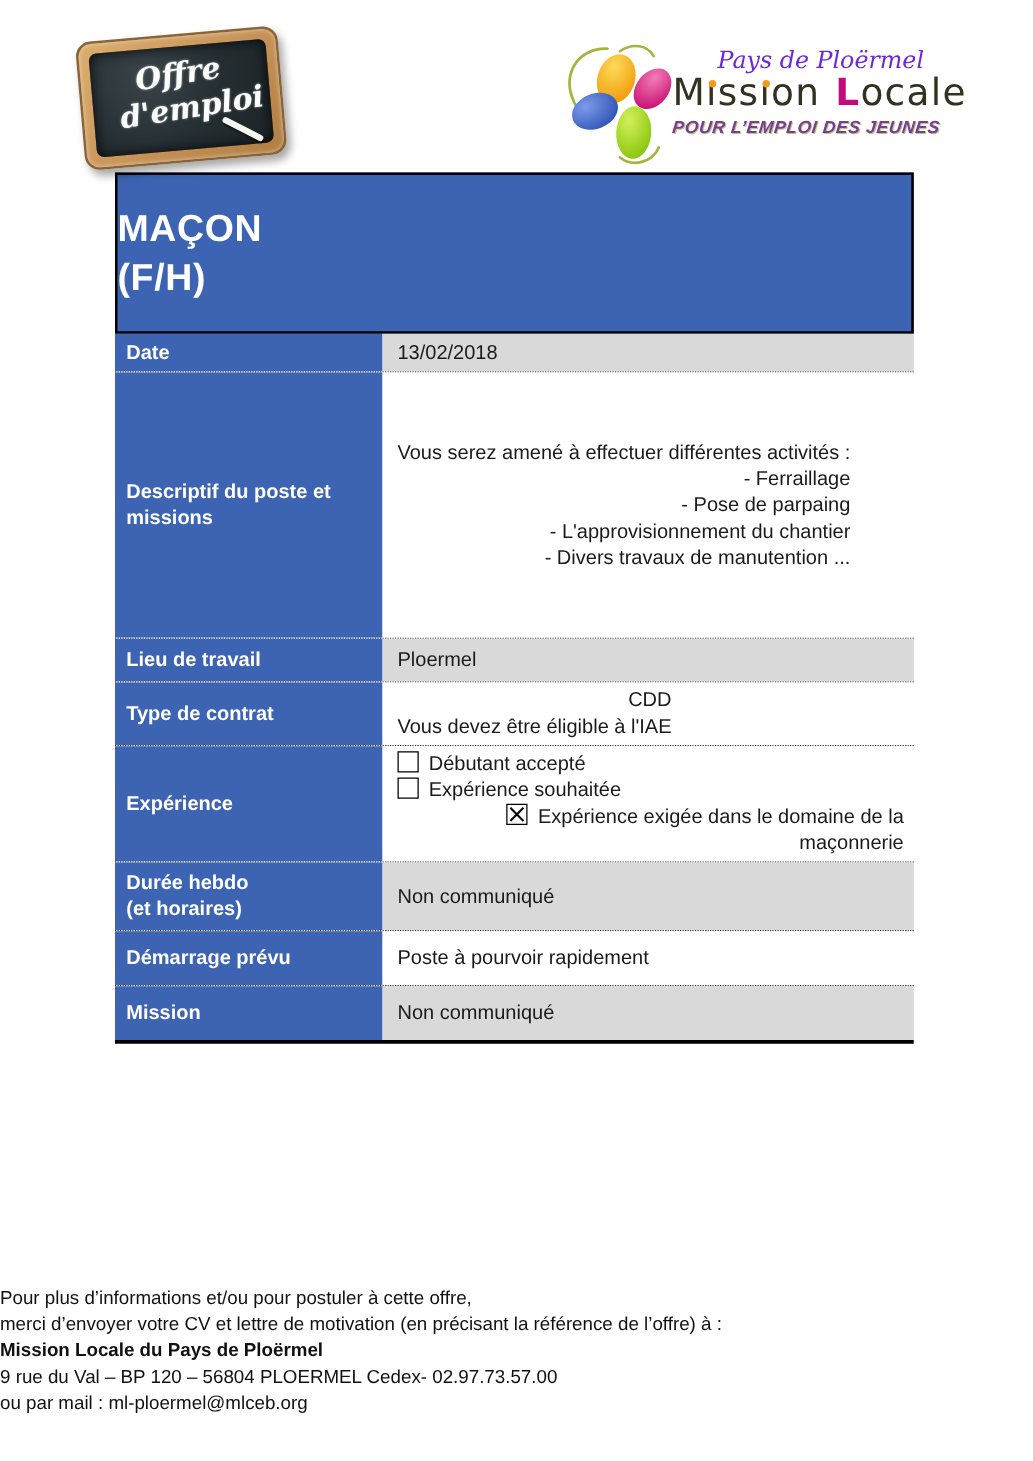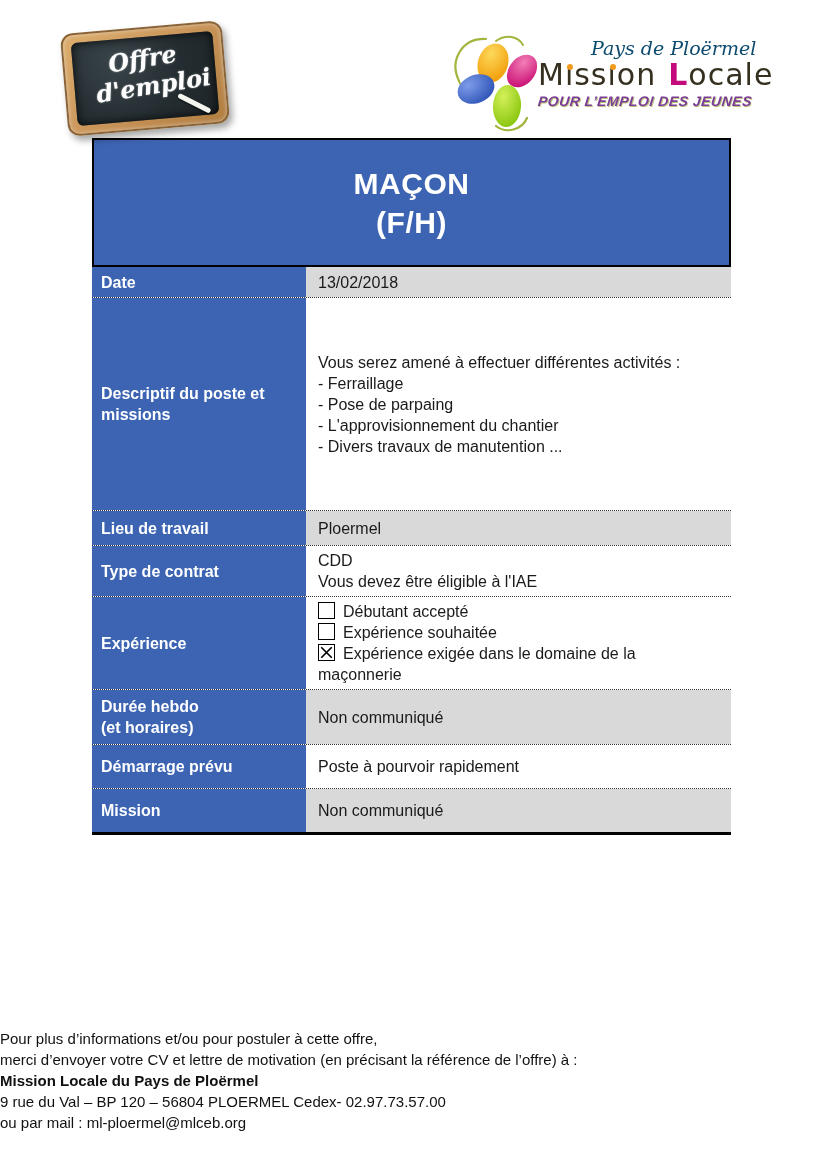--- a/index.html
+++ b/index.html
@@ -21,46 +21,46 @@
     font-size:24px;line-height:28px;text-shadow:0 0 2px rgba(255,255,255,.55);}
   .chalk-line2{margin-left:14px;}
   .chalk-stick{position:absolute;right:6px;bottom:10px;width:36px;height:5px;
     background:#f5f5f0;border-radius:3px;transform:rotate(32deg);
     box-shadow:1px 1px 2px rgba(0,0,0,.6);}
 
   
   .logo{position:absolute;left:446px;top:32px;display:flex;align-items:flex-start;z-index:2;}
   .logo-flower{flex:none;}
   .logo-text{margin-left:-4px;margin-top:6px;}
-  .logo-region{margin-left:36px;color:#0c4a6e;font-family:"DejaVu Serif",serif;
-    font-style:italic;font-size:19px;line-height:20px;text-align:center;}
+  .logo-region{margin-left:36px;color:#6d28d9;font-family:"DejaVu Serif",serif;
+    font-style:italic;font-size:19px;line-height:20px;}
   .logo-wordmark{font-family:"DejaVu Sans",sans-serif;font-size:30px;line-height:34px;
     color:#35301f;letter-spacing:1px;white-space:nowrap;}
   .iw{position:relative;display:inline-block;}
   .idot{position:absolute;left:2px;top:6px;width:6px;height:6px;border-radius:50%;
     background:#f19a1e;}
   .lmark{color:#c30b7b;margin-left:12px;font-weight:bold;}
   .logo-tagline{margin-top:1px;color:#7b3c97;font-weight:bold;font-style:italic;
     font-size:14px;letter-spacing:.5px;transform:skewX(-6deg);
     text-shadow:1px 1px 0 rgba(154,168,58,.65);white-space:nowrap;}
 
   
   .offer-table{position:absolute;left:92px;top:138px;width:639px;}
   .title-block{box-sizing:border-box;border:2px solid #000;background:#3c64b2;height:129px;
-    display:flex;flex-direction:column;align-items:center;justify-content:center;
+    display:flex;flex-direction:column;justify-content:center;
     color:#fff;font-weight:bold;font-size:30px;line-height:39px;letter-spacing:.5px;}
   .rows{border-bottom:3px solid #000;}
   .row{display:flex;border-bottom:1px dotted #333;}
   .row:last-child{border-bottom:none;}
   .label{box-sizing:border-box;width:214px;flex:none;background:#3c64b2;color:#fff;
     font-weight:bold;font-size:16px;line-height:21px;display:flex;align-items:center;
     padding:3px 6px 3px 9px;white-space:pre-line;}
   .value{box-sizing:border-box;flex:1;display:flex;flex-direction:column;justify-content:center;
     align-items:flex-start;padding:4px 8px 4px 12px;font-size:16px;line-height:21px;
-    white-space:pre-line;background:#fff;}
+    white-space:pre-line;background:#fff;text-align:right;}
   .shade{background:#d9d9d9;}
   .r-date{min-height:30px;}
   .r-desc{min-height:212px;}
   .r-lieu{min-height:34px;}
   .r-type{min-height:44px;}
   .r-profil{min-height:148px;}
   .r-exp{min-height:82px;}
   .r-duree{min-height:54px;}
   .r-dem{min-height:43px;}
   .r-sal{min-height:43px;}

